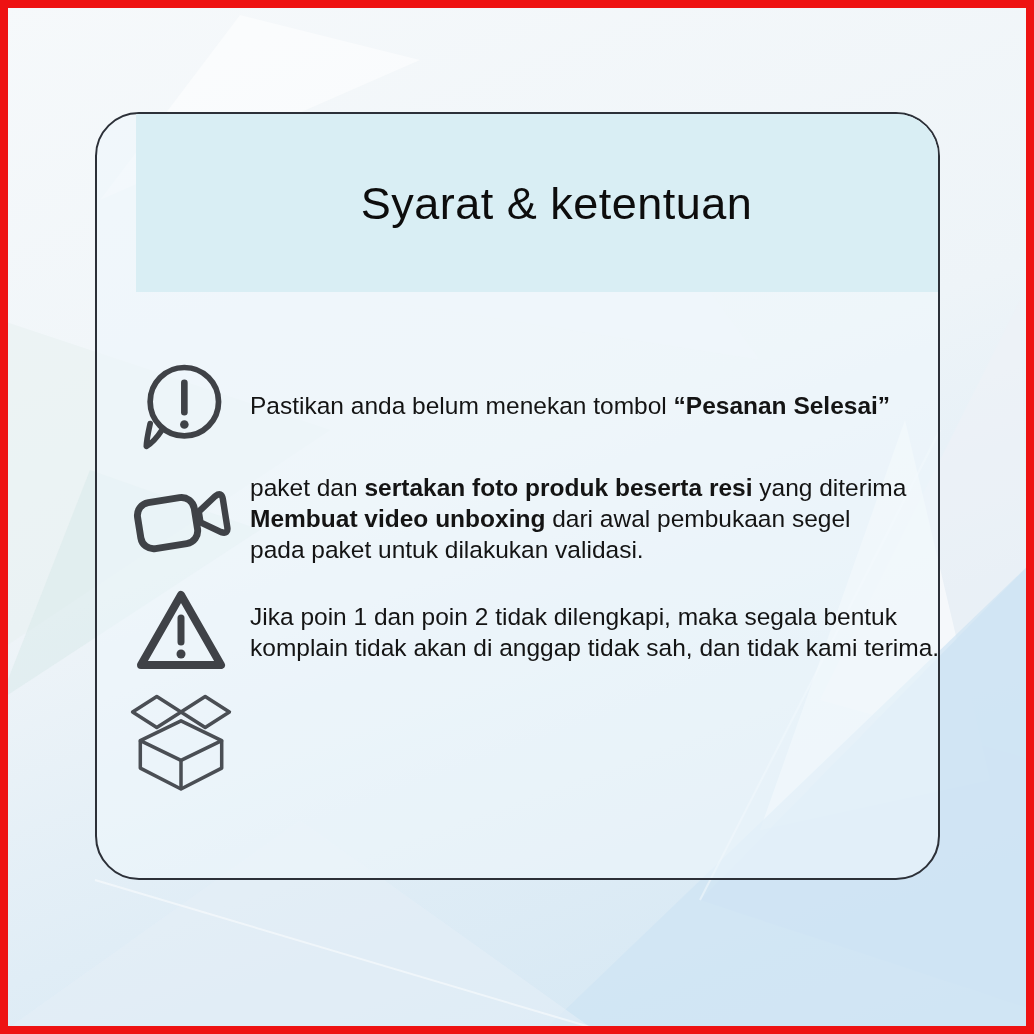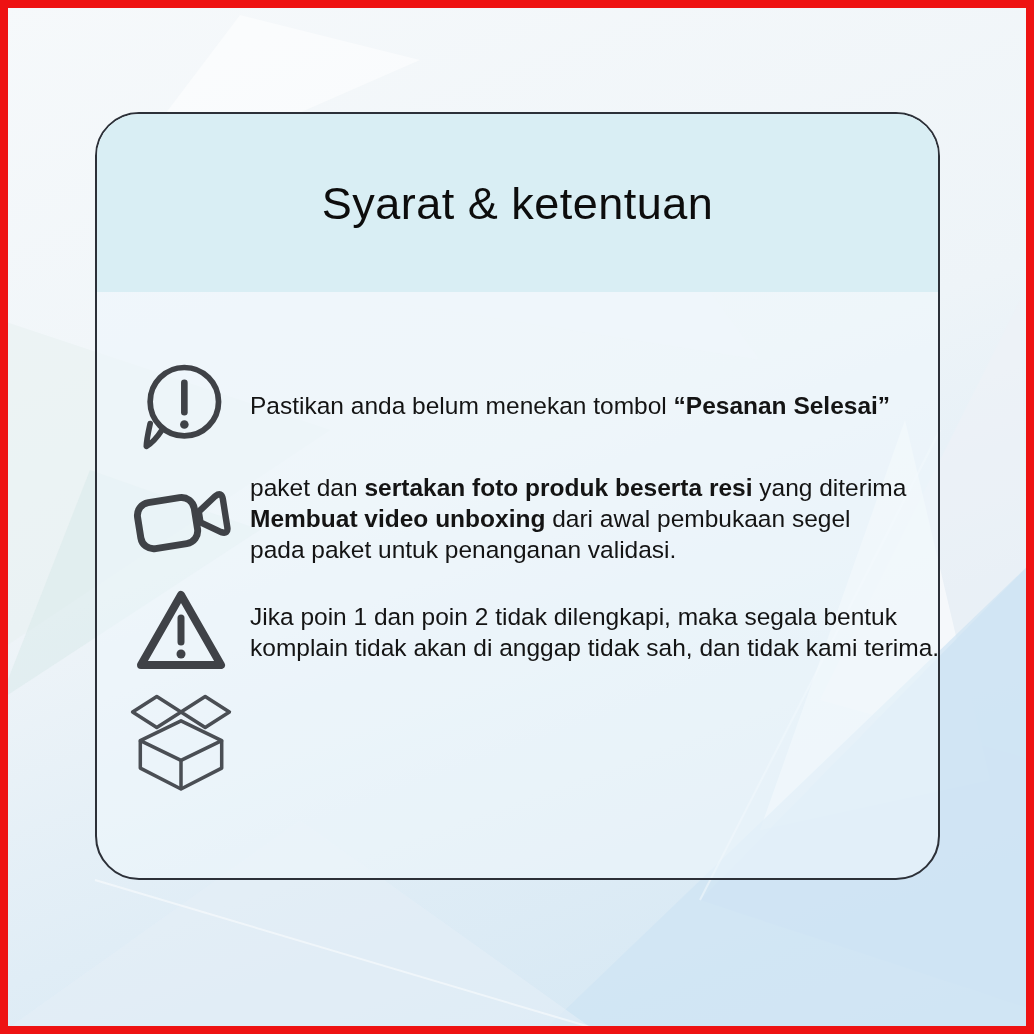--- a/index.html
+++ b/index.html
@@ -28,21 +28,21 @@
   .card{
     position:absolute;left:95px;top:112px;width:845px;height:768px;
     border:2px solid var(--card-border);
     border-radius:44px;
     background:var(--card-body-bg);
     overflow:hidden;z-index:10;
   }
   .card-header{
     height:178px;width:100%;
     background:var(--header-bg);
-    display:flex;flex-direction:column;align-items:center;justify-content:center;
+    display:flex;flex-direction:column;align-items:center;justify-content:center;margin-left:39px;
   }
   .title-line{
     font-size:45px;line-height:57px;color:#0d0d0d;
     letter-spacing:0.5px;text-align:center;font-weight:400;
   }
   .items{
     position:absolute;left:15px;right:20px;top:178px;
     padding-top:57px;
     display:flex;flex-direction:column;
   }
@@ -99,21 +99,21 @@
         <svg class="icon" width="114" height="94" viewBox="0 0 110 95" fill="none">
           <g transform="rotate(-9 55 48)">
             <rect x="12" y="26" width="58" height="47" rx="13" stroke="var(--icon-stroke)" stroke-width="7"></rect>
             <path d="M74 43 L93 30 Q100 26.5 100 34 L100 63 Q100 70.5 93 67 L74 54 Z" stroke="var(--icon-stroke)" stroke-width="6.5" stroke-linejoin="round"></path>
           </g>
         </svg>
       </div>
       <div class="item-text">
         <div class="line"><span>paket dan </span><span class="b">sertakan foto produk beserta resi</span><span> yang diterima</span></div>
         <div class="line"><span class="b">Membuat video unboxing</span><span> dari awal pembukaan segel</span></div>
-        <div class="line"><span>pada paket untuk penanganan validasi.</span></div>
+        <div class="line"><span>pada paket untuk dilakukan validasi.</span></div>
       </div>
     </div>
 
     <div class="item-row">
       <div class="icon-box">
         <svg class="icon" width="100" height="94" viewBox="0 0 100 94" fill="none">
           <path d="M50 10 L90 80 L10 80 Z" stroke="var(--icon-stroke)" stroke-width="8" stroke-linejoin="round"></path>
           <path d="M50 33 L50 57" stroke="var(--icon-stroke)" stroke-width="7" stroke-linecap="round"></path>
           <circle cx="50" cy="69" r="4.5" fill="var(--icon-stroke)"></circle>
         </svg>

